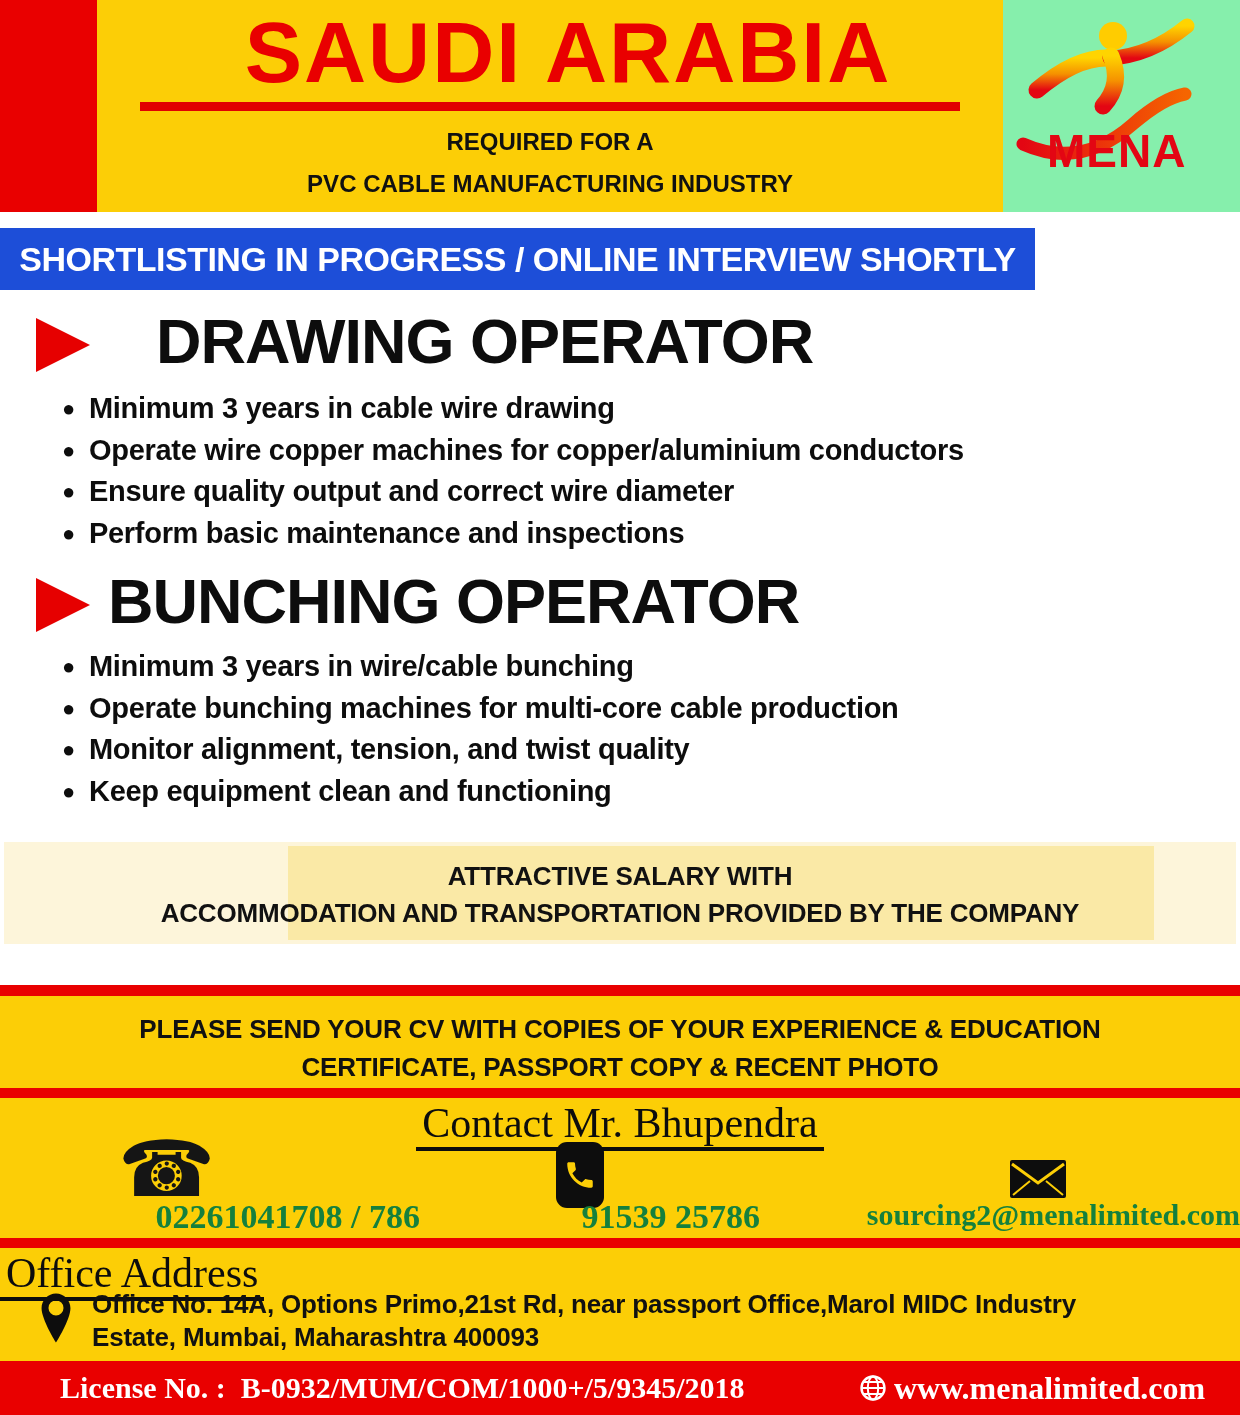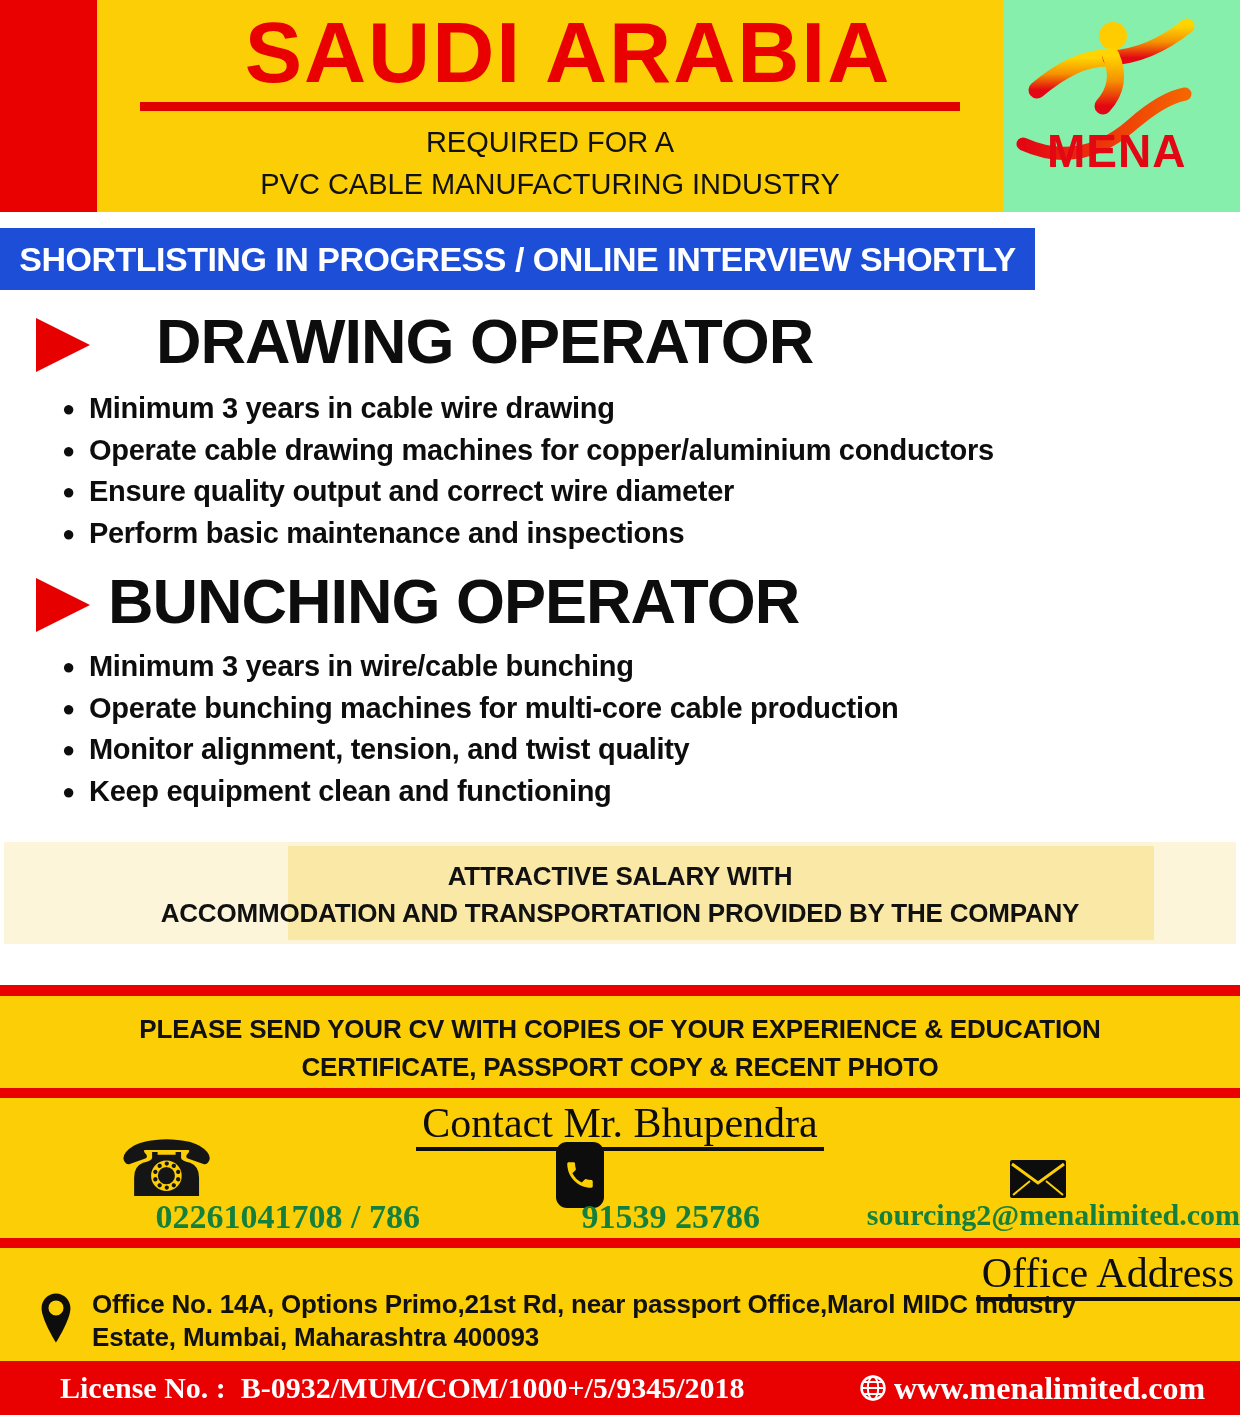--- a/index.html
+++ b/index.html
@@ -5,21 +5,21 @@
   html,body{margin:0;padding:0;background:#ffffff;}
   .poster{
     position:relative;width:1240px;height:1415px;background:#ffffff;overflow:hidden;
     font-family:"Liberation Sans",sans-serif;
   }
   
   .hdr-red-strip{position:absolute;left:0;top:0;width:97px;height:212px;background:#e90000;}
   .hdr-yellow{position:absolute;left:97px;top:0;width:906px;height:212px;background:#fcce06;text-align:center;}
   .hdr-title{margin:4px 0 0 0;font-size:86px;font-weight:bold;color:#e90000;letter-spacing:2px;line-height:96px;white-space:nowrap;padding-left:36px;}
   .hdr-underline{width:820px;height:9px;background:#e10000;margin:2px auto 10px auto;}
-  .hdr-sub{font-size:29px;font-weight:normal;color:#111111;line-height:42px;letter-spacing:0;}
+  .hdr-sub{font-size:24px;font-weight:bold;color:#111111;line-height:42px;letter-spacing:0;}
   .logo-area{position:absolute;left:1003px;top:0;width:237px;height:212px;background:#86efac;padding-left:24px;}
   .logo-fig{position:absolute;left:12px;top:12px;}
   .logo-text{position:absolute;left:44px;top:124px;font-size:46px;font-weight:bold;color:#e30613;letter-spacing:1px;}
   
   .banner{position:absolute;left:0;top:228px;width:1035px;height:62px;background:#1d4ed8;
     color:#ffffff;font-size:34px;font-weight:bold;text-align:center;line-height:62px;letter-spacing:-0.5px;white-space:nowrap;}
   
   .job-arrow{position:absolute;width:0;height:0;border-top:27px solid transparent;border-bottom:27px solid transparent;border-left:54px solid #e60000;}
   .arrow1{left:36px;top:318px;} .arrow2{left:36px;top:578px;}
   .job-title{position:absolute;left:108px;font-size:63px;font-weight:bold;color:#0d0d0d;letter-spacing:-1px;line-height:66px;white-space:nowrap;}
@@ -43,21 +43,21 @@
   .contact-heading-wrap{position:absolute;left:0;top:1100px;width:1240px;text-align:center;}
   .serif-underlined{display:inline-block;font-family:"Liberation Serif",serif;font-size:42px;font-weight:normal;color:#0d0d0d;border-bottom:4px solid #0d0d0d;padding:0 6px 1px 6px;line-height:46px;}
   .tel-icon{position:absolute;left:118px;top:1130px;font-size:78px;line-height:78px;color:#151515;}
   .mob-icon{position:absolute;left:556px;top:1142px;width:48px;height:66px;background:#0d0d0d;border-radius:11px;display:flex;align-items:center;justify-content:center;}
   .env-icon{position:absolute;left:1010px;top:1160px;}
   .contact-col{position:absolute;top:1198px;text-align:right;font-family:"Liberation Serif",serif;font-weight:bold;color:#15803d;white-space:nowrap;}
   .col-landline{left:0px;width:420px;font-size:34px;}
   .col-mobile{left:420px;width:340px;font-size:34px;}
   .col-email{left:790px;width:450px;font-size:30px;}
   
-  .office-heading-wrap{position:absolute;left:0;top:1250px;width:1240px;text-align:right;}
+  .office-heading-wrap{position:absolute;left:0;top:1250px;width:1240px;text-align:left;}
   .pin-icon{position:absolute;left:38px;top:1292px;}
   .address{position:absolute;left:92px;top:1288px;width:1100px;font-size:26px;font-weight:bold;color:#111111;line-height:33px;letter-spacing:-0.2px;}
   
   .footer-bar{position:absolute;left:0;top:1361px;width:1240px;height:54px;background:#e90000;color:#ffffff;}
   .license{position:absolute;left:60px;top:0;line-height:54px;font-family:"Liberation Serif",serif;font-size:30px;font-weight:bold;white-space:nowrap;}
   .globe-icon{position:absolute;left:860px;top:14px;}
   .website{position:absolute;left:894px;top:0;line-height:54px;font-family:"Liberation Serif",serif;font-size:32px;font-weight:bold;white-space:nowrap;}
 </style>
 </head>
 <body>
@@ -92,21 +92,21 @@
     </svg>
     <div class="logo-text">MENA</div>
   </div>
 
   <div class="banner">SHORTLISTING IN PROGRESS / ONLINE INTERVIEW SHORTLY</div>
 
   <div class="job-arrow arrow1"></div>
   <div class="job-title title1">DRAWING OPERATOR</div>
   <div class="bullets bullets1">
     <div class="bullet-line"><span class="bullet-dot">●</span><span>Minimum 3 years in cable wire drawing</span></div>
-    <div class="bullet-line"><span class="bullet-dot">●</span><span>Operate cable drawing machines for copper/aluminium conductors</span></div>
+    <div class="bullet-line"><span class="bullet-dot">●</span><span>Operate wire copper machines for copper/aluminium conductors</span></div>
     <div class="bullet-line"><span class="bullet-dot">●</span><span>Ensure quality output and correct wire diameter</span></div>
     <div class="bullet-line"><span class="bullet-dot">●</span><span>Perform basic maintenance and inspections</span></div>
   </div>
 
   <div class="job-arrow arrow2"></div>
   <div class="job-title title2">BUNCHING OPERATOR</div>
   <div class="bullets bullets2">
     <div class="bullet-line"><span class="bullet-dot">●</span><span>Minimum 3 years in wire/cable bunching</span></div>
     <div class="bullet-line"><span class="bullet-dot">●</span><span>Operate bunching machines for multi-core cable production</span></div>
     <div class="bullet-line"><span class="bullet-dot">●</span><span>Monitor alignment, tension, and twist quality</span></div>

